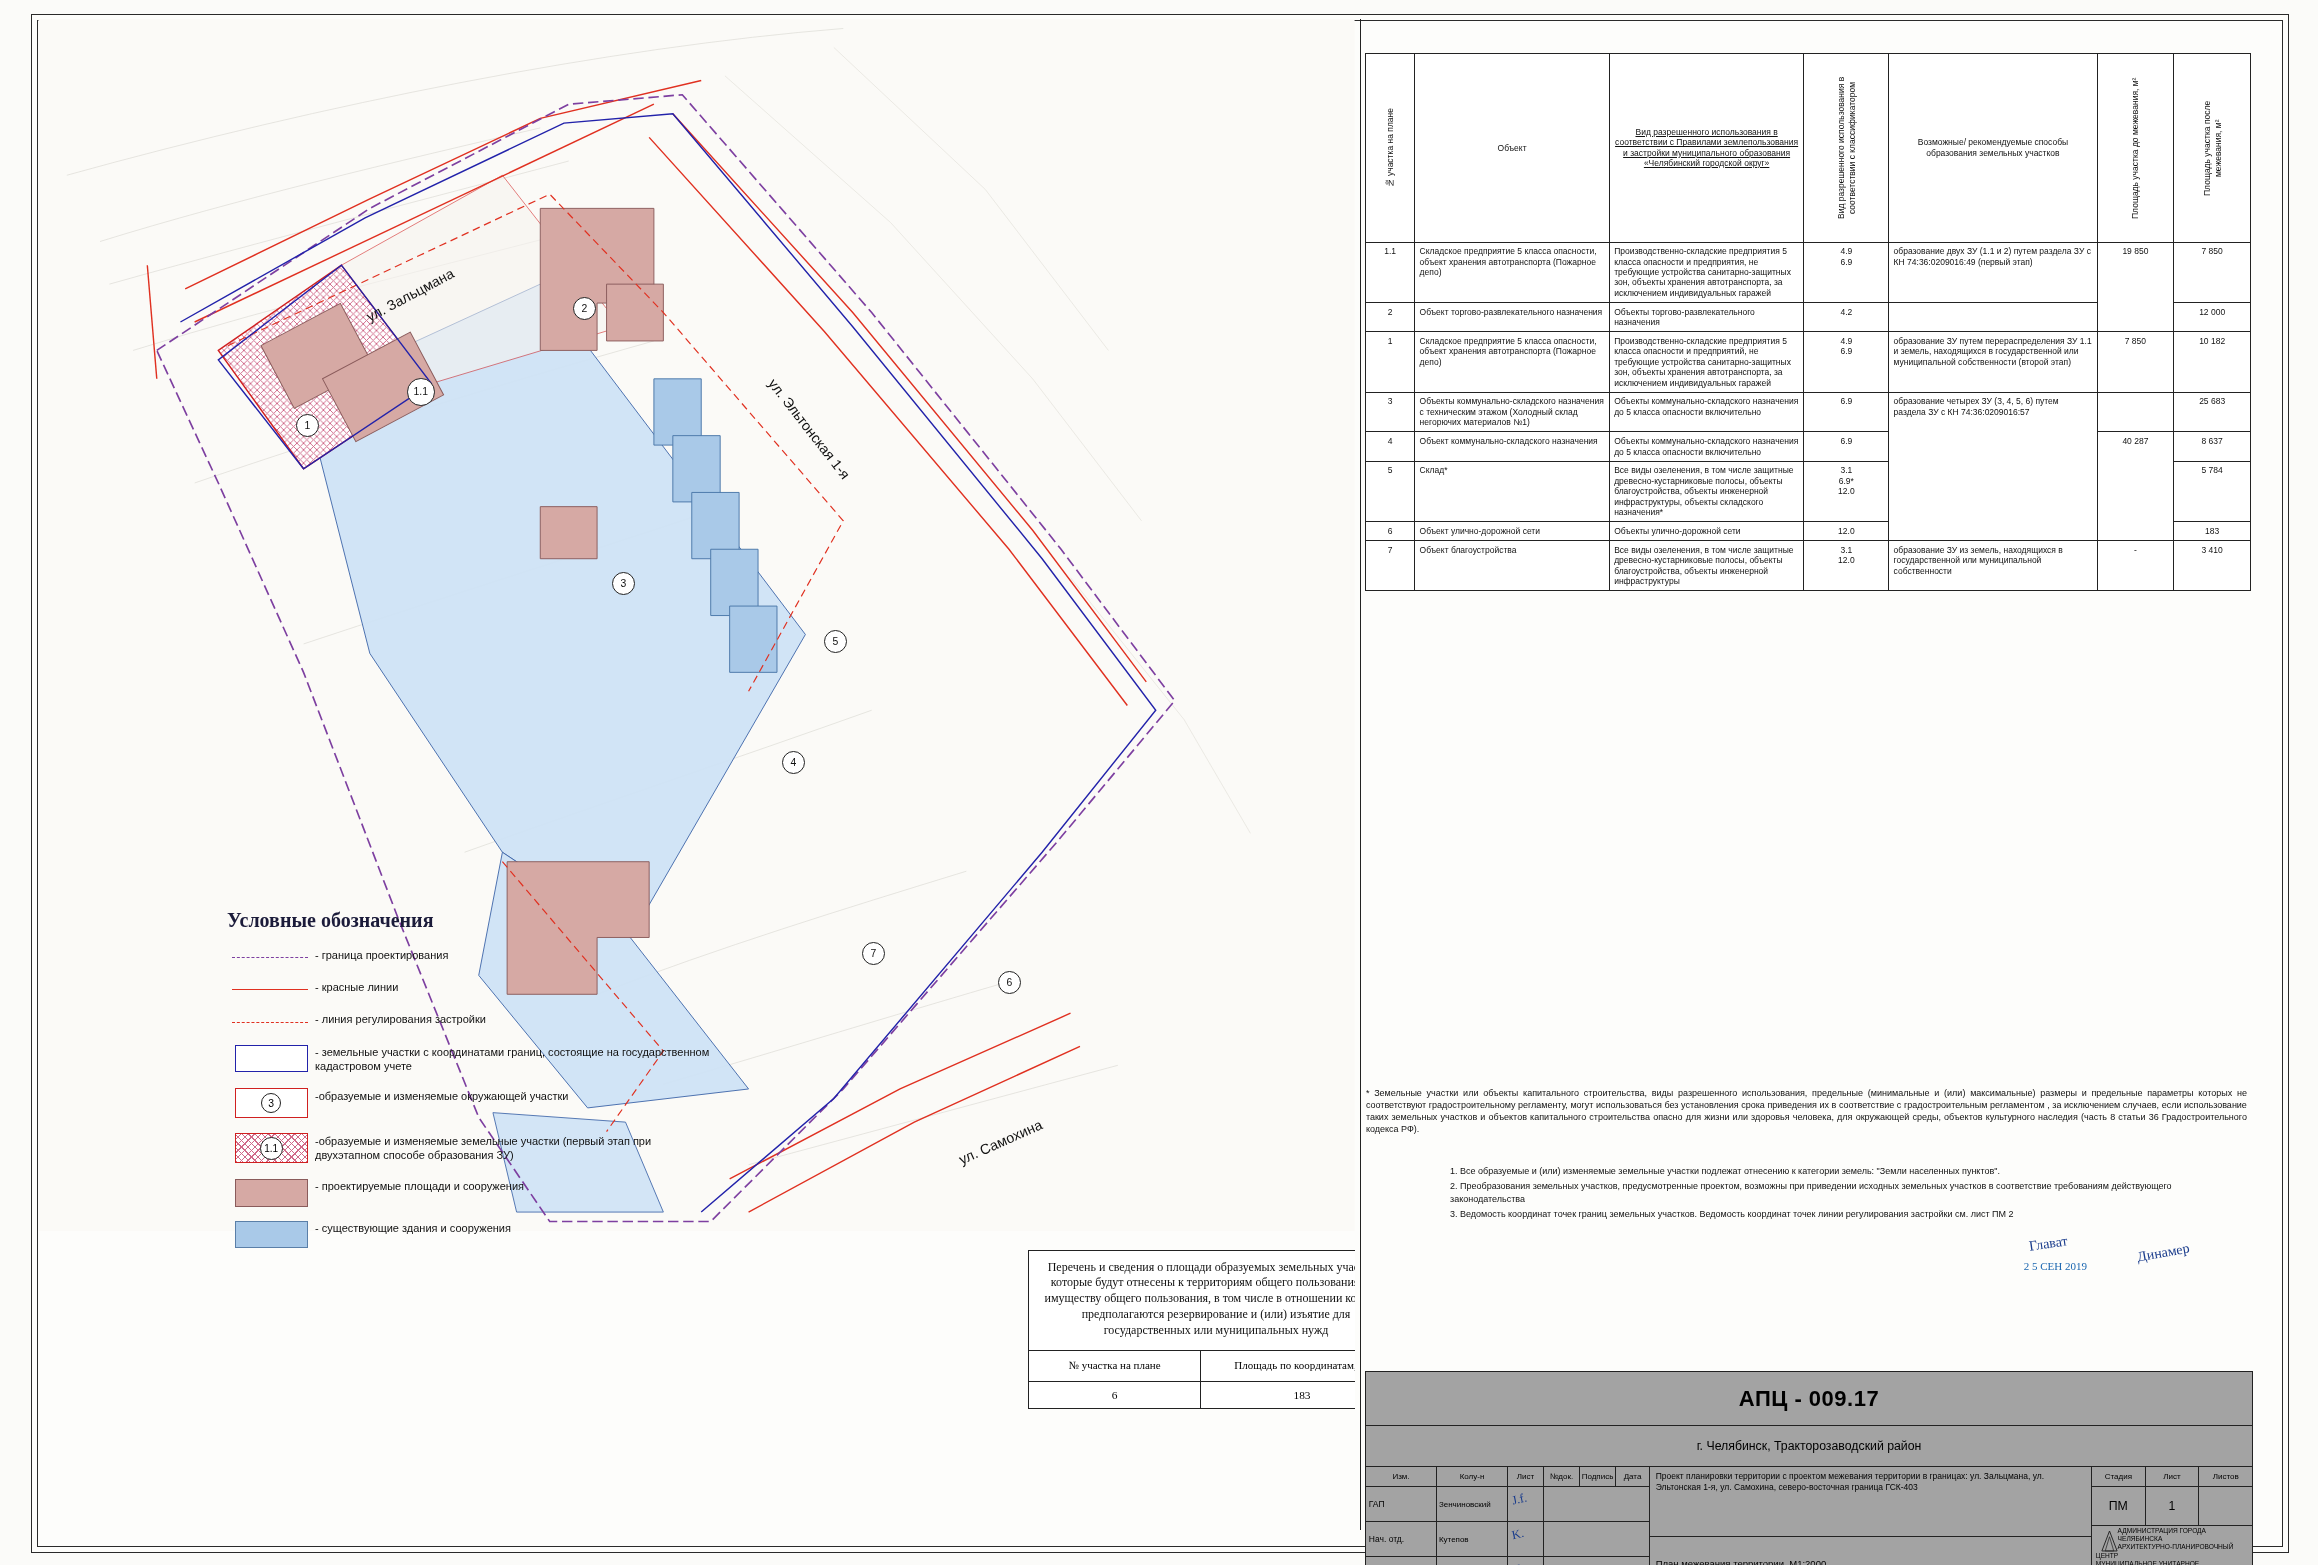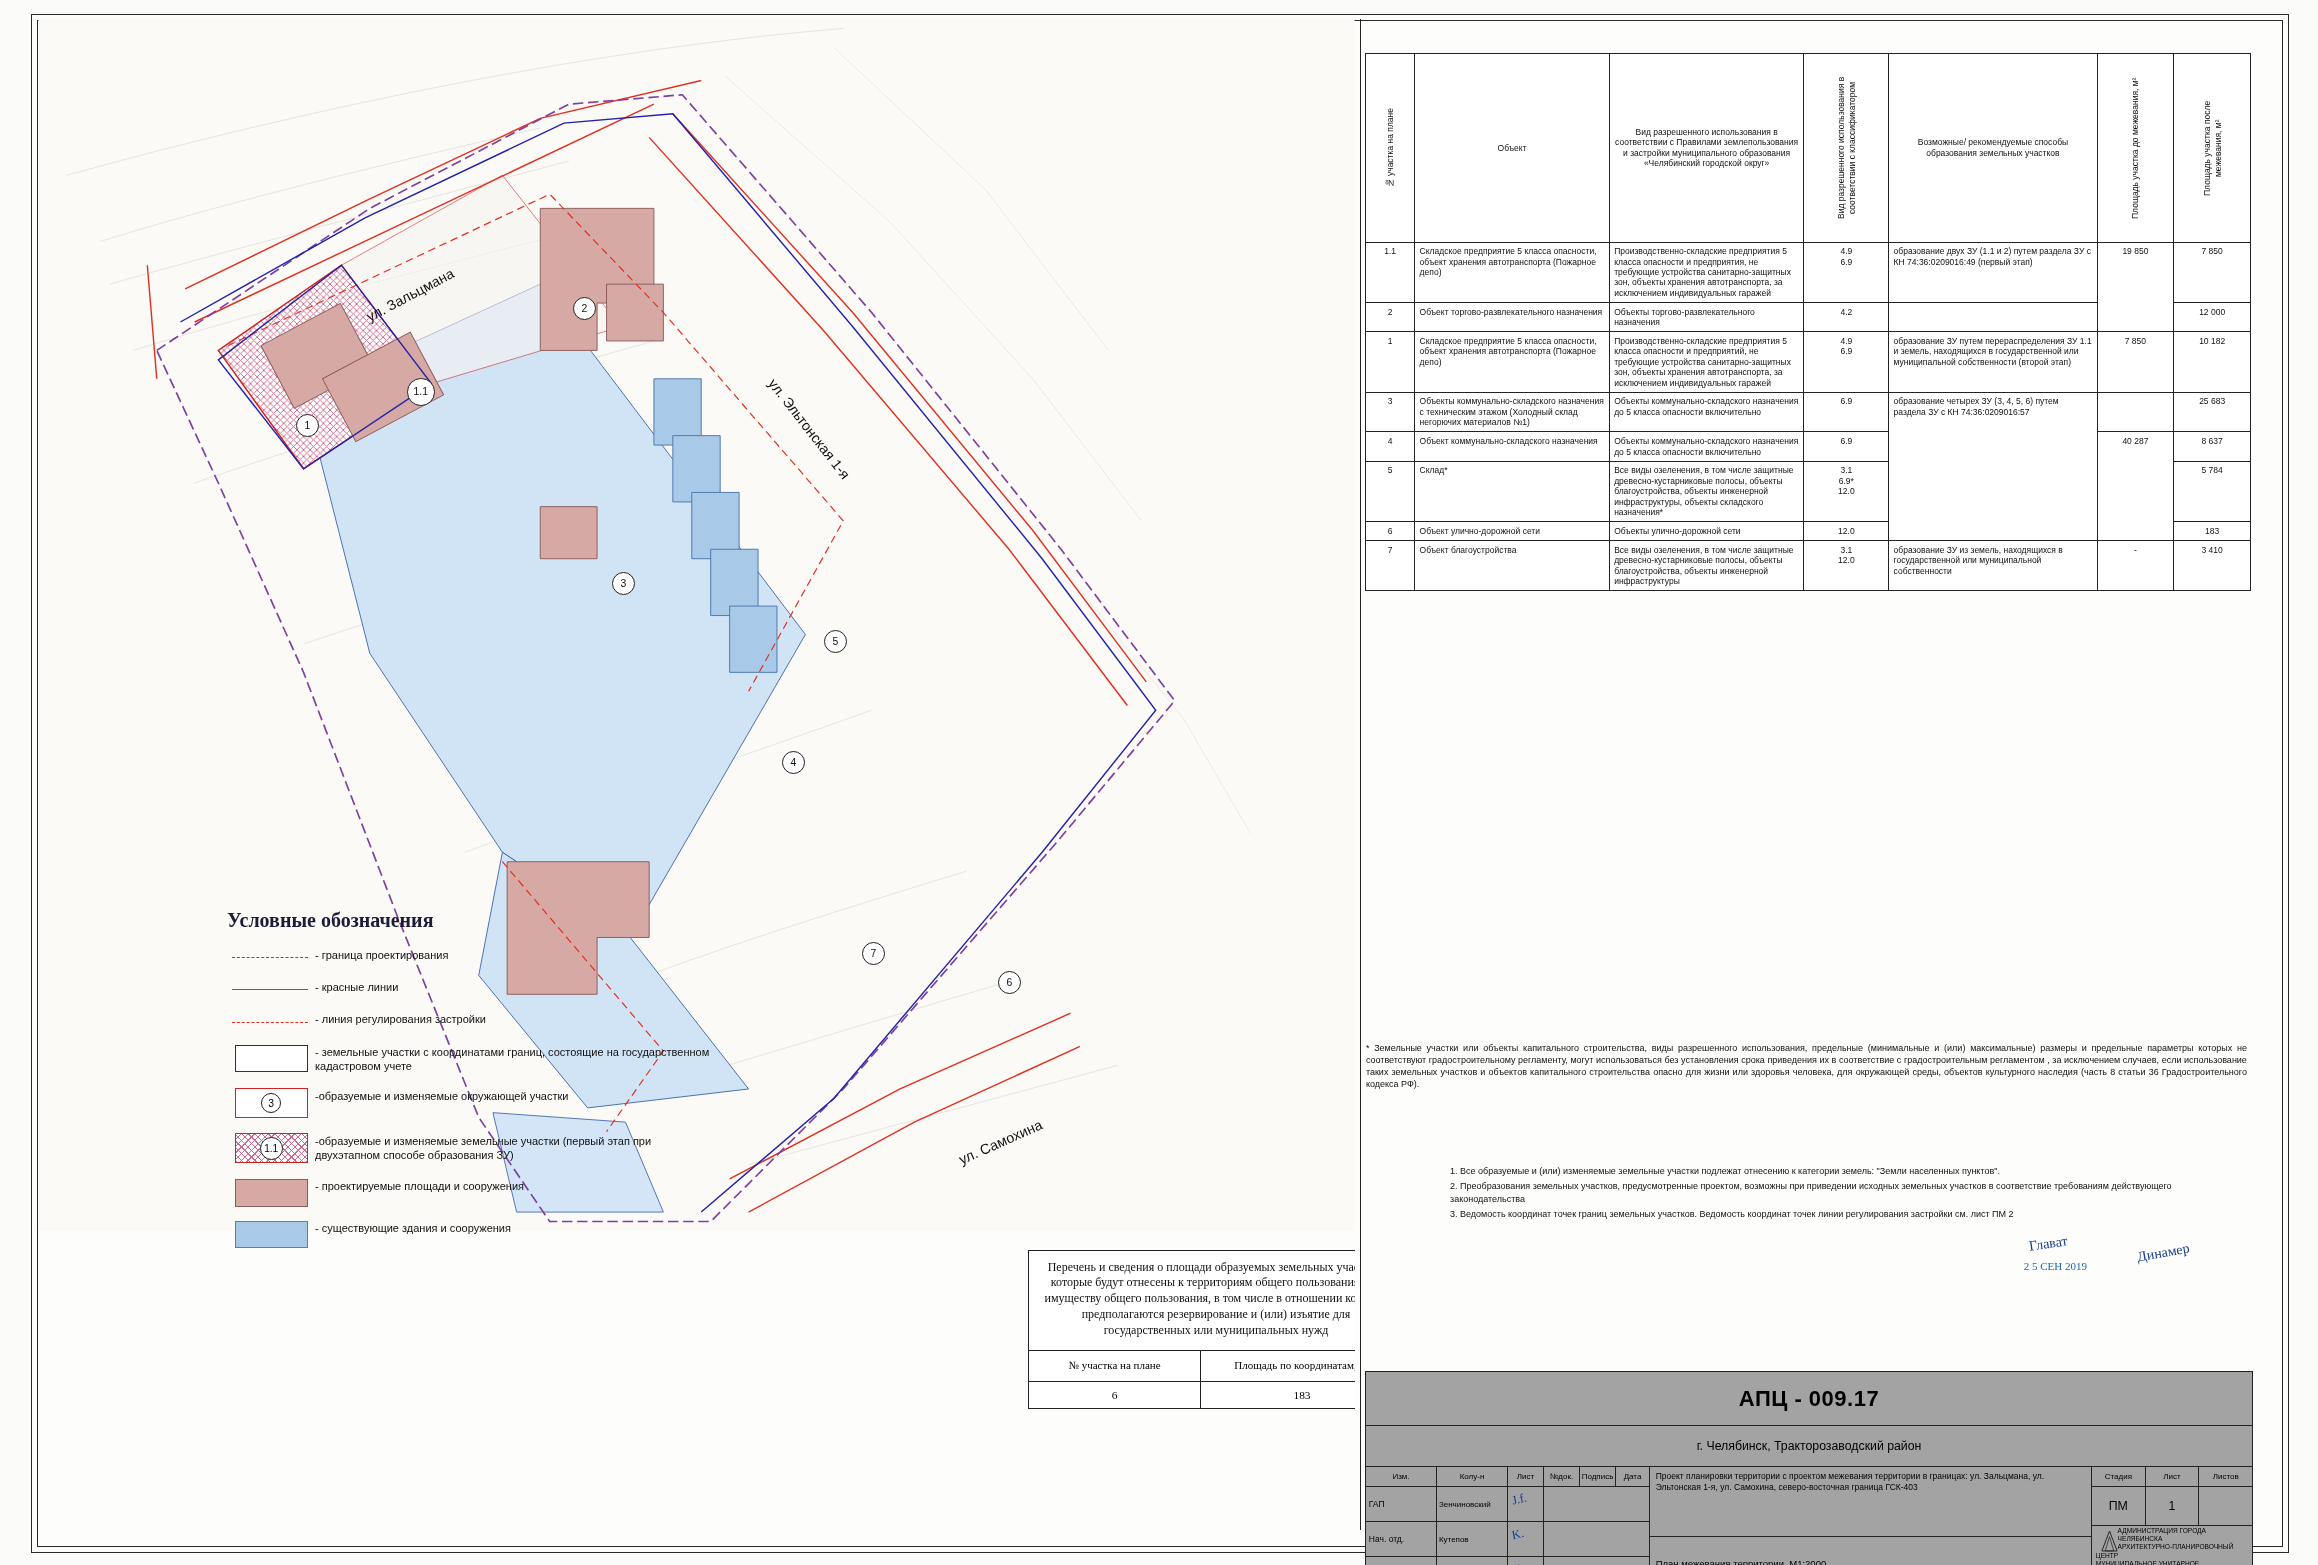--- a/index.html
+++ b/index.html
@@ -57,21 +57,21 @@
 
   .tbl-title{position:absolute;left:0;top:0;width:886px;height:35px;border:0.9px solid #222;box-sizing:border-box;
      display:flex;align-items:center;justify-content:center;font-size:12.3px;color:#111;background:#fff;}
 
   table.vedom{position:absolute;left:0;top:34px;width:886px;border-collapse:collapse;background:#fff;}
   table.vedom th,table.vedom td{border:0.9px solid #222;font-size:8.5px;color:#111;vertical-align:top;padding:3.8px 4.3px;line-height:1.22;}
   table.vedom th{font-weight:normal;text-align:center;vertical-align:middle;height:180px;}
   .vrt{writing-mode:vertical-rl;transform:rotate(180deg);white-space:nowrap;margin:0 auto;font-size:8.5px;}
   td.ctr{text-align:center;vertical-align:middle;}
 
-  .footnote{position:absolute;left:0.9px;top:1023px;width:881px;font-size:9px;line-height:1.35;color:#111;text-align:justify;}
+  .footnote{position:absolute;left:0.9px;top:1068px;width:881px;font-size:9px;line-height:1.35;color:#111;text-align:justify;}
   .footnote p{margin:0 0 5.7px 0;}
   .notes-list{position:absolute;left:85px;top:1146px;width:796px;font-size:9px;line-height:1.4;color:#111;}
   .notes-list p{margin:0 0 2.8px 0;}
 
   .stamp{position:absolute;left:654px;top:1212px;width:199px;height:66px;}
   .stamp .sig1{position:absolute;left:9.5px;top:4.7px;font-family:"Liberation Serif",serif;font-size:14px;color:#1a3c8c;transform:rotate(-8deg);}
   .stamp .sig-date{position:absolute;left:4.7px;top:29px;font-family:"Liberation Serif",serif;font-size:11px;color:#1a66b0;}
   .stamp .sig2{position:absolute;left:118px;top:14px;font-family:"Liberation Serif",serif;font-size:14px;color:#1a3c8c;transform:rotate(-10deg);}
 
   
@@ -323,21 +323,21 @@
           <col style="width:56px">
       </colgroup>
       <thead>
         <tr>
           <th>
               <div class="vrt">№ участка на плане</div>
             </th>
           <th style="vertical-align:middle;">
               <div style="white-space:normal;">Объект</div>
             </th>
-          <th style="vertical-align:middle;">
+          <th style="vertical-align:middle;text-decoration:underline;">
               <div style="white-space:normal;">Вид разрешенного использования в соответствии с Правилами землепользования и застройки муниципального образования «Челябинский городской округ»</div>
             </th>
           <th>
               <div class="vrt" style="white-space:normal;height:156px;line-height:1.25;">Вид разрешенного использования в соответствии с классификатором</div>
             </th>
           <th style="vertical-align:middle;">
               <div style="white-space:normal;">Возможные/ рекомендуемые способы образования земельных участков</div>
             </th>
           <th>
               <div class="vrt" style="white-space:normal;height:142px;line-height:1.25;">Площадь участка до межевания, м²</div>

